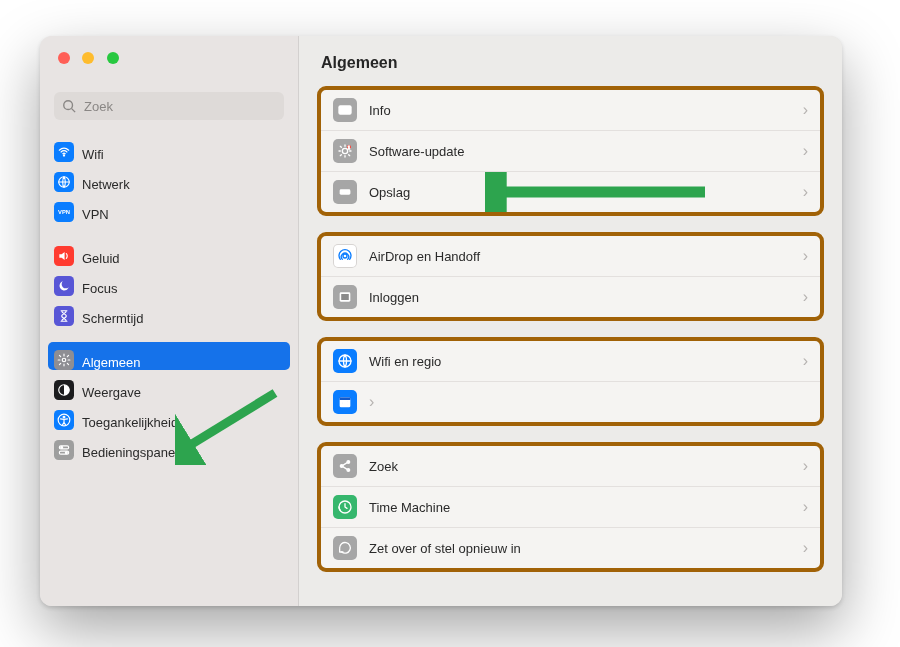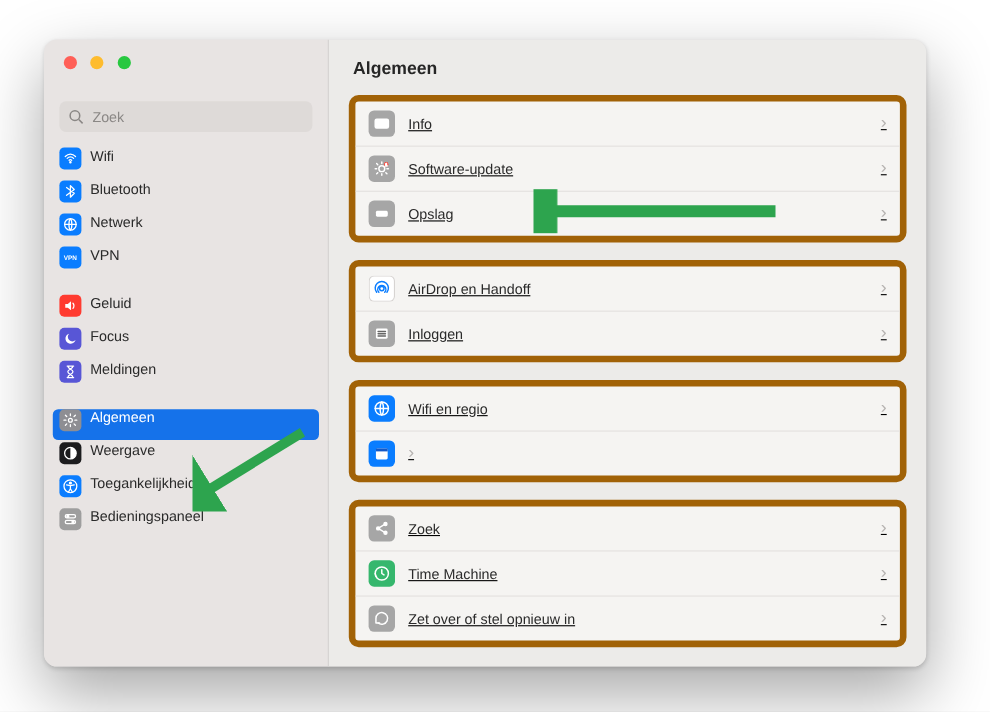--- a/index.html
+++ b/index.html
@@ -63,21 +63,21 @@
     font-size: 13px; color: #b91c1c; width: 100%;
   }
   .search-wrap input::placeholder { color: #8a8785; }
 
   .side-list {
     flex: 1;
     overflow: hidden;
     padding: 4px 8px 0 8px;
   }
   .side-item {
-    display: flex; align-items: flex-start;
+    display: flex; align-items: flex-end;
     height: 28px;
     padding: 0 6px;
     border-radius: 5px;
     font-size: 13px;
     color: #2a2a2a;
     margin-bottom: 2px;
     cursor: default;
   }
   .side-item.selected {
     background: #1572ea;
@@ -107,25 +107,24 @@
     color: #262626;
     padding: 18px 22px 14px 22px;
   }
   .main-scroll {
     flex: 1;
     overflow-y: auto;
     padding: 0 18px 14px 18px;
   }
   .group {
     background: #f5f4f2;
-    border: 6px solid #a16207;
+    border: 4px solid #a16207;
     border-radius: 9px;
     margin-bottom: 16px;
     overflow: hidden;
-    text-decoration: underline;
   }
   .row {
     display: flex; align-items: center;
     height: 40px;
     padding: 0 12px;
     font-size: 13px;
     color: #2a2a2a;
     cursor: default;
   }
   .row + .row { border-top: 1px solid #e3e0de; }
@@ -174,28 +173,20 @@
               <path d="M7 12c3-3 7-3 10 0"></path>
               <path d="M10 15c1.3-1.3 2.7-1.3 4 0"></path>
               <circle cx="12" cy="18" r="1" fill="#fff"></circle>
             </svg>
           </span>
           <span>Wifi</span>
         </div>
         <div class="side-item">
           <span class="side-icon" style="background: rgb(10, 125, 255);">
             <svg viewBox="0 0 24 24" fill="none" stroke="#fff" stroke-width="2" stroke-linecap="round" stroke-linejoin="round">
-              <path d="M12 3v18l6-6-12-9m0 12 12-9-6-6"></path>
-            </svg>
-          </span>
-          <span>Bluetooth</span>
-        </div>
-        <div class="side-item">
-          <span class="side-icon" style="background: rgb(10, 125, 255);">
-            <svg viewBox="0 0 24 24" fill="none" stroke="#fff" stroke-width="2" stroke-linecap="round" stroke-linejoin="round">
               <circle cx="12" cy="12" r="9"></circle>
               <path d="M3 12h18M12 3c3 3 3 15 0 18M12 3c-3 3-3 15 0 18"></path>
             </svg>
           </span>
           <span>Netwerk</span>
         </div>
         <div class="side-item">
           <span class="side-icon" style="background: rgb(10, 125, 255);">
             <svg viewBox="0 0 24 24">
               <text x="12" y="16" text-anchor="middle" font-size="10" font-weight="700" fill="#fff" font-family="Arial">VPN</text>
@@ -220,21 +211,21 @@
             </svg>
           </span>
           <span>Focus</span>
         </div>
         <div class="side-item">
           <span class="side-icon" style="background: rgb(88, 86, 214);">
             <svg viewBox="0 0 24 24" fill="none" stroke="#fff" stroke-width="2" stroke-linecap="round" stroke-linejoin="round">
               <path d="M7 3h10M7 21h10M8 3c0 5 8 5 8 9s-8 4-8 9M16 3c0 5-8 5-8 9s8 4 8 9"></path>
             </svg>
           </span>
-          <span>Meldingen</span>
+          <span>Schermtijd</span>
         </div>
         <div class="side-gap"></div>
         <div class="side-item selected">
           <span class="side-icon" style="background: rgb(142, 142, 147);">
             <svg viewBox="0 0 24 24" fill="none" stroke="#fff" stroke-width="2" stroke-linecap="round" stroke-linejoin="round">
               <circle cx="12" cy="12" r="3"></circle>
               <path d="M12 2v3M12 19v3M4.2 4.2l2.1 2.1M17.7 17.7l2.1 2.1M2 12h3M19 12h3M4.2 19.8l2.1-2.1M17.7 6.3l2.1-2.1"></path>
             </svg>
           </span>
           <span>Algemeen</span>

